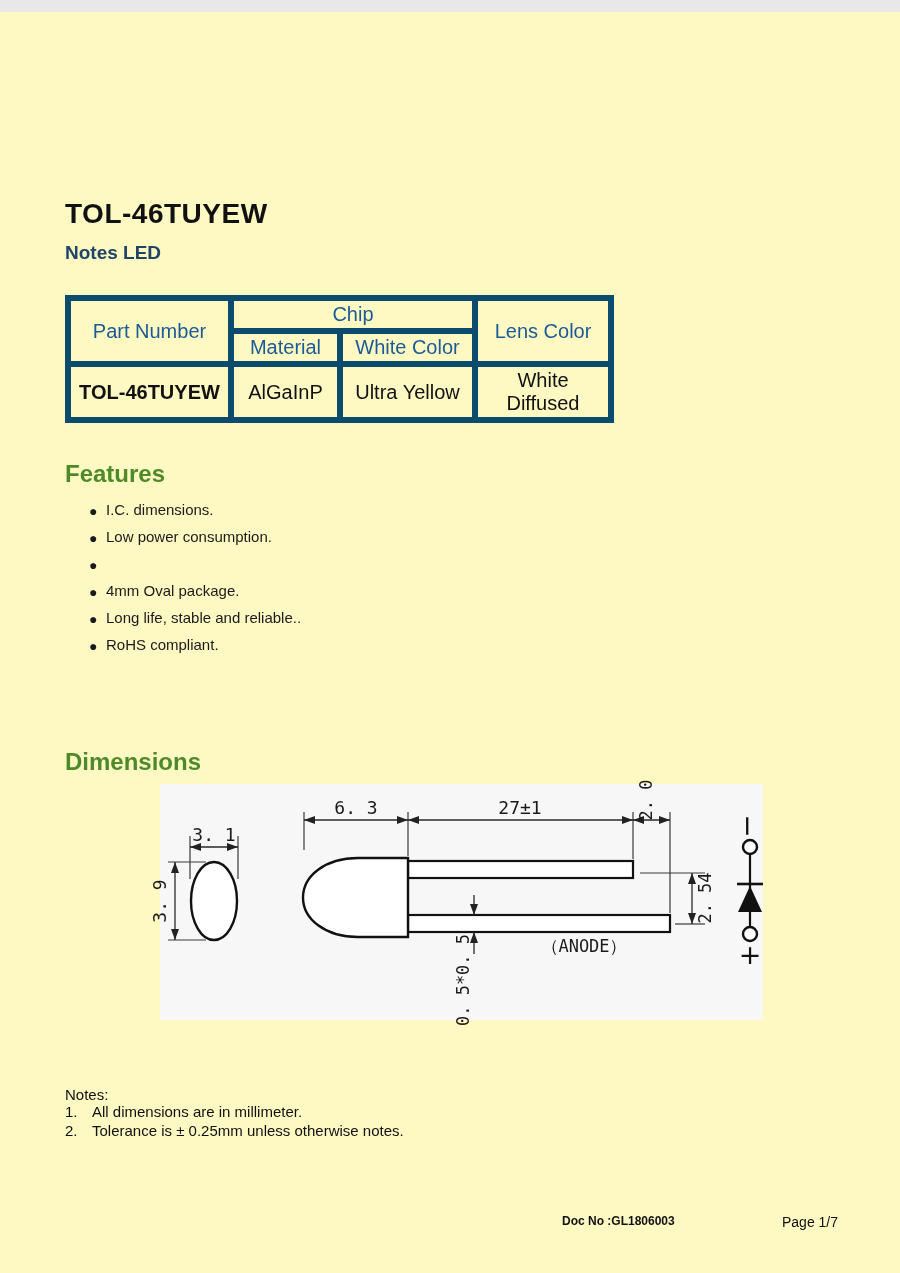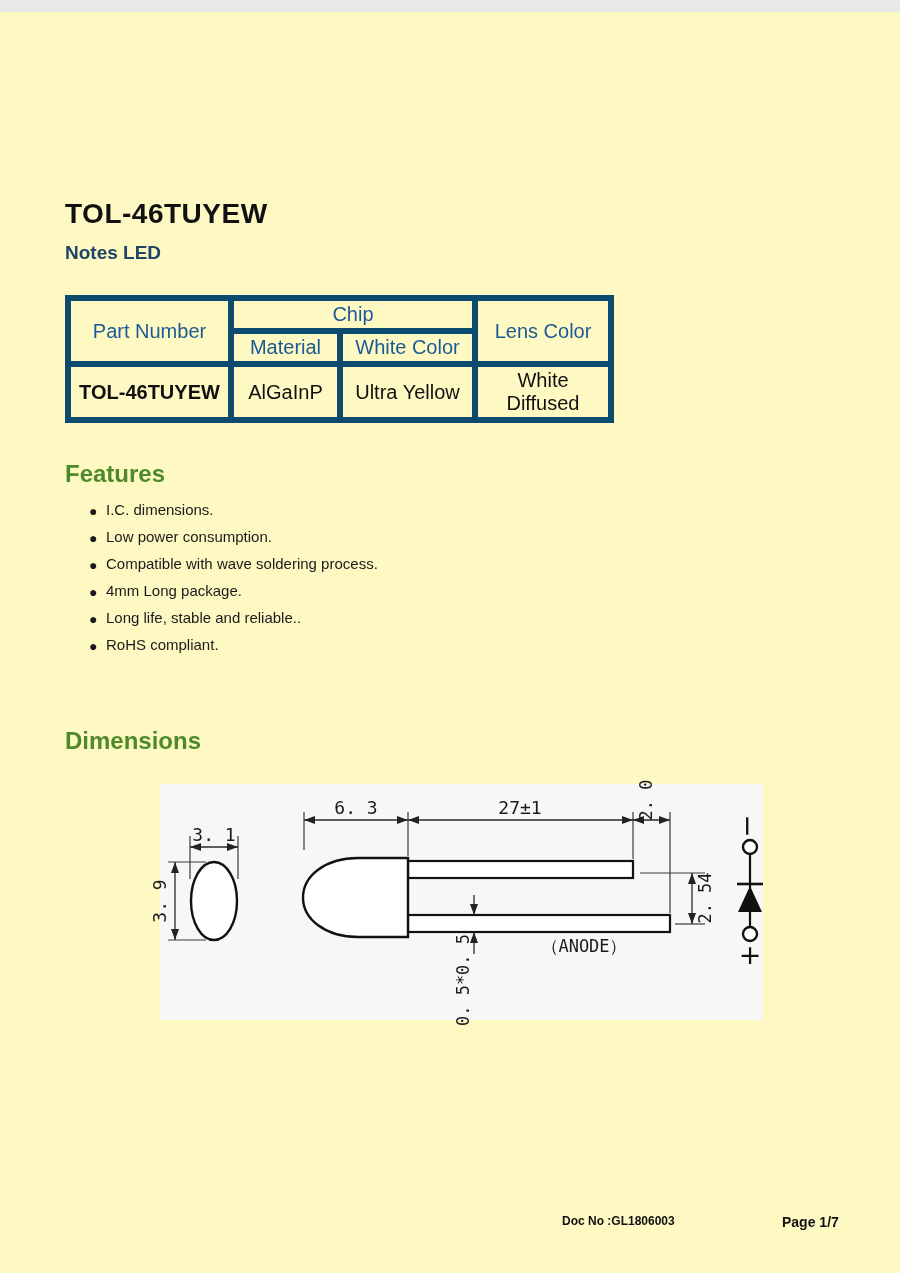--- a/index.html
+++ b/index.html
@@ -28,21 +28,21 @@
   .dimtxt-s{font-family:"DejaVu Sans Mono","DejaVu Sans",monospace;font-size:17px;fill:#1a1a1a;}
   .thin{stroke:#3a3a3a;stroke-width:1.2;fill:none;}
   .dim{stroke:#2a2a2a;stroke-width:1.3;fill:none;}
   .shape{stroke:#111;stroke-width:2.4;fill:#ffffff;}
   
   .notes{left:65px;top:1074px;font-size:15px;color:#111;}
   .note-row{display:flex;line-height:18.5px;}
   .note-num{width:27px;}
   
   .footer-doc{left:562px;top:1202px;font-size:12px;font-weight:bold;color:#111;}
-  .footer-page{left:782px;top:1202px;font-size:14px;font-weight:bold;color:#111;}
+  .footer-page{left:782px;top:1202px;font-size:14px;font-weight:normal;color:#111;}
 </style>
 </head>
 <body>
 
 <div class="page">
 
   <div class="abs title">TOL-46TUYEW</div>
   <div class="abs subtitle">Notes LED</div>
 
   <table class="abs ptable">
@@ -77,37 +77,36 @@
     <div class="feat-item">
         <span class="bullet">●</span>
         <span>I.C. dimensions.</span>
       </div>
     <div class="feat-item">
         <span class="bullet">●</span>
         <span>Low power consumption.</span>
       </div>
     <div class="feat-item">
         <span class="bullet">●</span>
-        <span>Compatible with wave soldering process.</span>
       </div>
     <div class="feat-item">
         <span class="bullet">●</span>
-        <span>4mm Long package.</span>
+        <span>4mm Oval package.</span>
       </div>
     <div class="feat-item">
         <span class="bullet">●</span>
         <span>Long life, stable and reliable..</span>
       </div>
     <div class="feat-item">
         <span class="bullet">●</span>
         <span>RoHS compliant.</span>
       </div>
   </div>
 
-  <div class="abs sec-head" style="left:65px;top:715px;text-align:center;">Dimensions</div>
+  <div class="abs sec-head" style="left:65px;top:736px;text-align:center;">Dimensions</div>
 
   <svg class="abs drawing" viewBox="0 0 603 236">
     <defs>
       <marker id="arw" markerWidth="12" markerHeight="9" refX="11.5" refY="4.5" orient="auto-start-reverse" markerUnits="userSpaceOnUse">
         <path d="M0.5,0.5 L11.5,4.5 L0.5,8.5 Z" fill="#222"></path>
       </marker>
     </defs>
 
     <g>
       <ellipse class="shape" cx="54" cy="117" rx="23" ry="39"></ellipse>
@@ -159,17 +158,28 @@
       <text style="font-family:'DejaVu Sans',sans-serif;font-size:28px;fill:#111;" text-anchor="middle" transform="translate(596,42) rotate(-90)">−</text>
       <line x1="590" y1="70" x2="590" y2="143" stroke="#111" stroke-width="2.2"></line>
       <circle class="shape" cx="590" cy="63" r="7"></circle>
       <line x1="577" y1="100" x2="603" y2="100" stroke="#111" stroke-width="2.6"></line>
       <polygon points="578,128 602,128 590,102" fill="#111"></polygon>
       <circle class="shape" cx="590" cy="150" r="7"></circle>
       <text style="font-family:'DejaVu Sans',sans-serif;font-size:27px;fill:#111;" x="590" y="180" text-anchor="middle">+</text>
     </g>
   </svg>
 
+  <div class="abs notes">
+    <div>Notes:</div>
+    <div class="note-row">
+      <span class="note-num">1.</span>
+      <span>All dimensions are in millimeter.</span>
+    </div>
+    <div class="note-row">
+      <span class="note-num">2.</span>
+      <span>Tolerance is ± 0.25mm unless otherwise notes.</span>
+    </div>
+  </div>
 
   <div class="abs footer-doc">Doc No :GL1806003</div>
   <div class="abs footer-page">Page 1/7</div>
 
 </div>
 
 </body></html>

